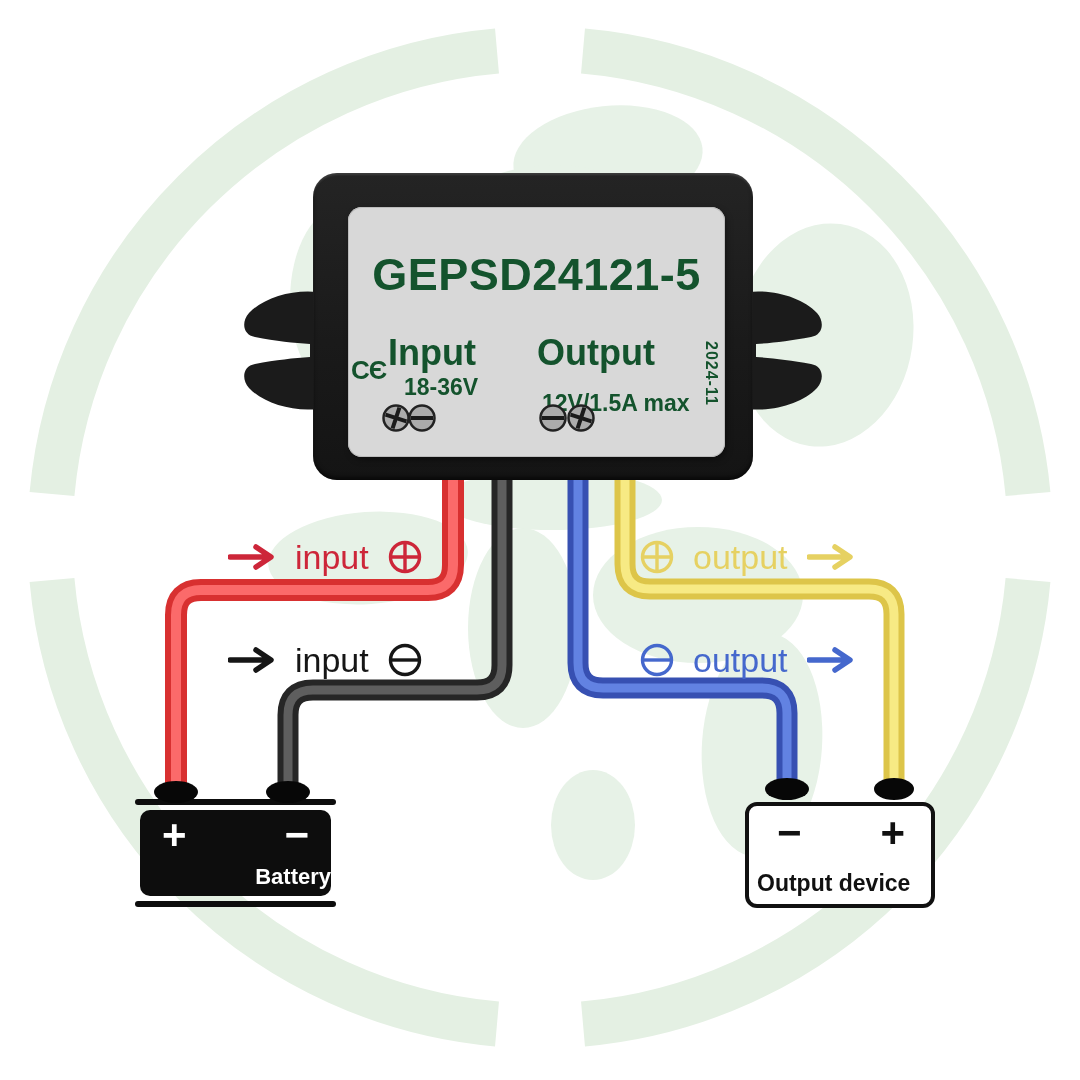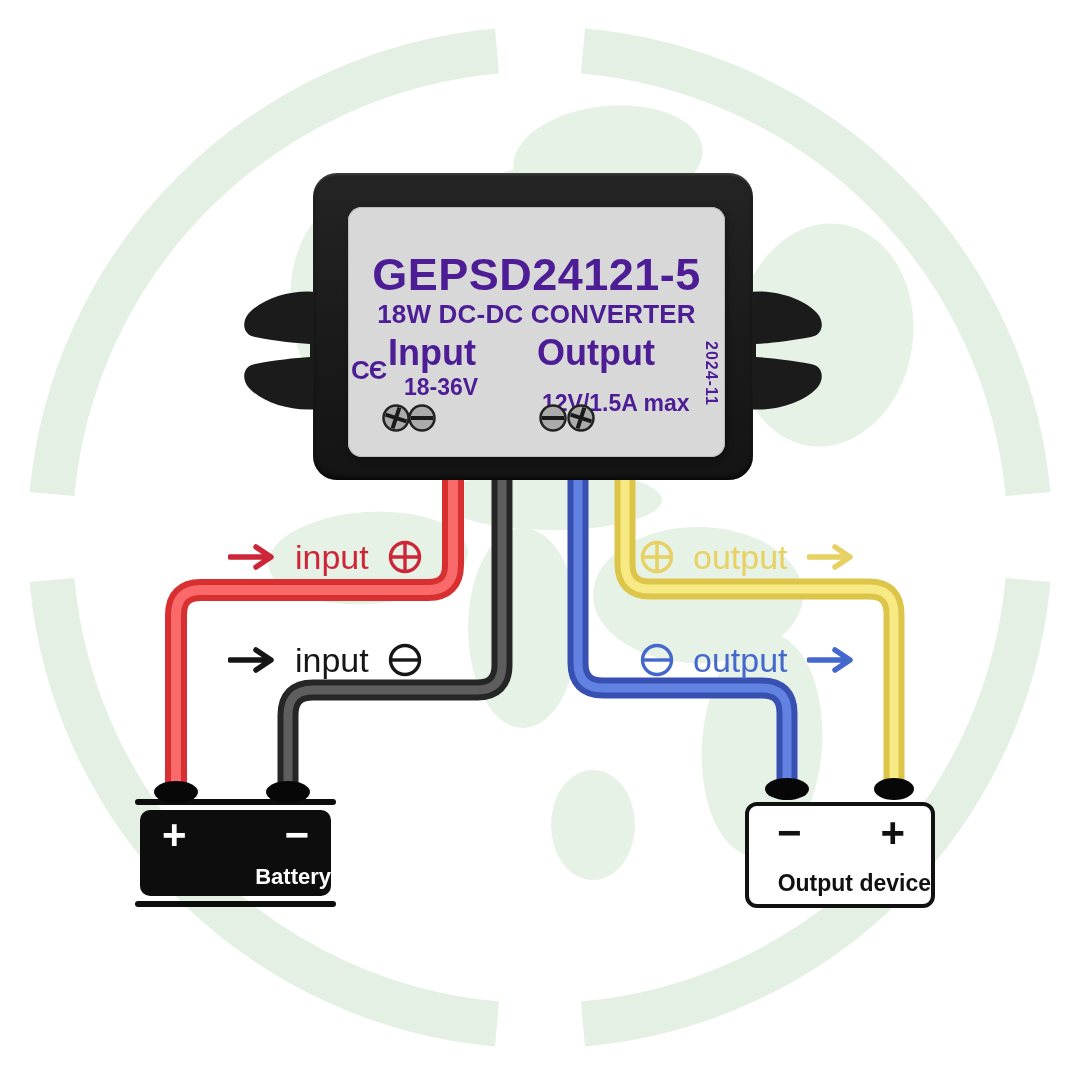--- a/index.html
+++ b/index.html
@@ -11,21 +11,21 @@
 
   
   #converter{
     position:absolute;left:313px;top:173px;width:440px;height:307px;
     background:linear-gradient(180deg,#242424 0%,#1a1a1a 55%,#141414 100%);
     border-radius:24px;box-shadow:inset 0 2px 2px rgba(255,255,255,.12), inset 0 -3px 4px rgba(0,0,0,.6);
     z-index:3;
   }
   #plate{
     position:absolute;left:35px;top:34px;width:377px;height:250px;
-    background:#d8d8d8;border-radius:14px;color:#4c1d95;
+    background:#d8d8d8;border-radius:14px;color:#14532d;
     box-shadow:0 0 0 1px #bcbcbc inset, 2px 3px 6px rgba(0,0,0,.35);
   }
   .plate-title{position:absolute;left:0;top:42px;width:100%;text-align:center;
     font-size:45px;font-weight:bold;letter-spacing:.5px;white-space:nowrap;}
   .plate-sub{position:absolute;left:0;top:92px;width:100%;text-align:center;
     font-size:26px;font-weight:bold;letter-spacing:.2px;white-space:nowrap;}
   .io-label{position:absolute;top:125px;font-size:36px;font-weight:bold;white-space:nowrap;}
   .io-spec{position:absolute;top:167px;font-size:23px;font-weight:bold;white-space:nowrap;}
   #input-label{left:40px;}  #output-label{left:189px;}
   #input-spec{left:56px;}   #output-spec{left:194px;margin-top:16px;}
@@ -50,22 +50,22 @@
   #battery .plus{position:absolute;left:22px;top:4px;font-size:42px;font-weight:bold;line-height:1;}
   #battery .minus{position:absolute;right:22px;top:4px;font-size:42px;font-weight:bold;line-height:1;}
   #battery .name{position:absolute;left:0;bottom:6px;width:100%;text-align:right;
     font-size:22px;font-weight:bold;}
 
   
   #output-device{position:absolute;left:745px;top:802px;width:190px;height:106px;background:#ffffff;
     border:4px solid #111111;border-radius:12px;box-sizing:border-box;color:#111111;z-index:3;}
   #output-device .minus{position:absolute;left:28px;top:6px;font-size:42px;font-weight:bold;line-height:1;}
   #output-device .plus{position:absolute;right:26px;top:6px;font-size:42px;font-weight:bold;line-height:1;}
-  #output-device .name{position:absolute;left:0;bottom:7px;width:100%;text-align:right;
-    font-size:23px;font-weight:bold;}
+  #output-device .name{position:absolute;left:0;bottom:7px;width:100%;text-align:left;
+    font-size:23px;font-weight:bold;padding-left:8px;}
 </style>
 </head>
 <body>
 
 <div id="canvas">
 
   <svg class="layer" width="1080" height="1080" viewBox="0 0 1080 1080" style="z-index:0">
     <g stroke="#e4f0e3" stroke-width="45" fill="none">
       <path d="M 497 51 A 490 490 0 0 0 52 494"></path>
       <path d="M 52 580 A 490 490 0 0 0 497 1024"></path>
@@ -158,21 +158,20 @@
     </svg>
     <span>output</span>
     <svg class="sym" width="48" height="28" viewBox="0 0 48 28">
       <path d="M2 14 H40 M28 4 L43 14 L28 24" stroke="#4568cd" stroke-width="5.5" fill="none" stroke-linecap="round" stroke-linejoin="round"></path>
     </svg>
   </div>
 
   <div id="converter">
     <div id="plate">
       <div class="plate-title">GEPSD24121-5</div>
-      <div class="plate-sub">18W DC-DC CONVERTER</div>
       <div class="io-label" id="input-label">Input</div>
       <div class="io-label" id="output-label">Output</div>
       <div class="io-spec" id="input-spec">18-36V</div>
       <div class="io-spec" id="output-spec">12V/1.5A max</div>
       <div class="ce">CЄ</div>
       <div class="datecode">2024-11</div>
       <svg id="screws-svg" width="377" height="52" viewBox="0 0 377 52">
         <g stroke="#222222" stroke-width="2.5" fill="#ababab">
           <circle cx="48" cy="26" r="12.5"></circle>
           <circle cx="74" cy="26" r="12.5"></circle>

